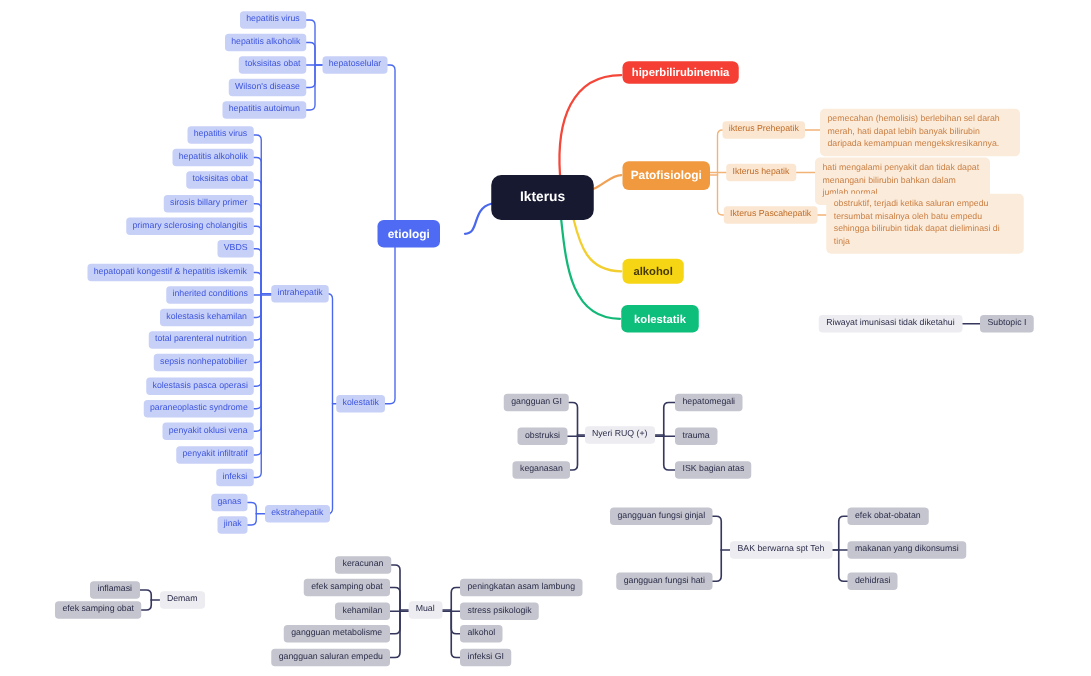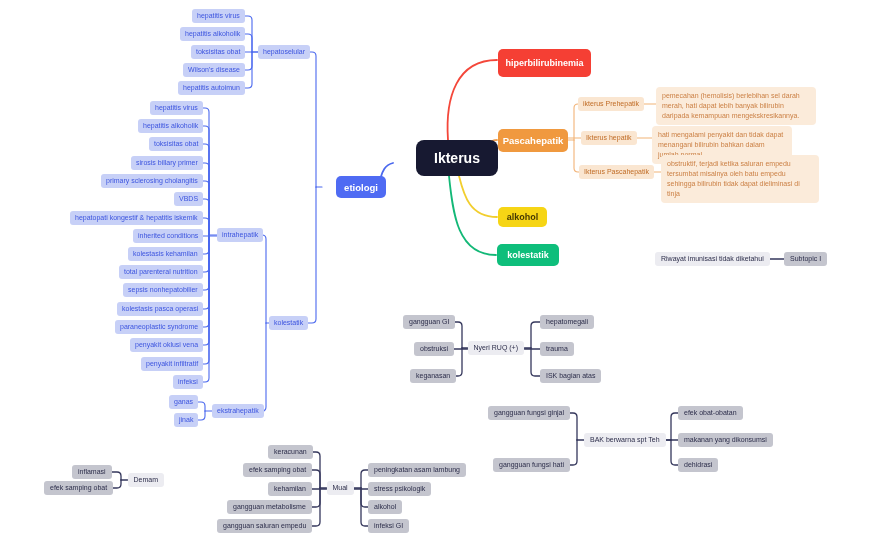--- a/index.html
+++ b/index.html
@@ -1,21 +1,21 @@
 <!DOCTYPE html>
 <html><head>
 <meta charset="utf-8">
 <style>
   html,body{margin:0;padding:0;background:#ffffff;}
   body{width:873px;height:541px;overflow:hidden;font-family:"Liberation Sans",sans-serif;}
   .canvas{position:relative;width:873px;height:541px;background:#ffffff;}
   #edges{position:absolute;left:0;top:0;}
   .node{position:absolute;box-sizing:border-box;white-space:nowrap;border-radius:4px;
         display:flex;align-items:center;justify-content:center;cursor:default;}
-  .root{background:#171931;color:#ffffff;font-size:14px;font-weight:bold;border-radius:8px;margin-left:23px;}
+  .root{background:#171931;color:#ffffff;font-size:11px;font-weight:bold;border-radius:8px;}
   .red{background:#F53F34;color:#ffffff;font-size:9px;font-weight:bold;border-radius:5px;}
   .orange{background:#F0993F;color:#ffffff;font-size:9.5px;font-weight:bold;border-radius:5px;}
   .yellow{background:#F6D515;color:#463a02;font-size:9px;font-weight:bold;border-radius:5px;}
   .green{background:#0EBE7B;color:#ffffff;font-size:9px;font-weight:bold;border-radius:5px;}
   .blue{background:#4F6BF3;color:#ffffff;font-size:9.5px;font-weight:bold;border-radius:5px;}
   .lav{background:#C7D0F7;color:#3D55DF;font-size:7px;line-height:8px;padding:3px 5px;border-radius:3px;}
   .peach{background:#FAE6D1;color:#C06C26;font-size:7px;line-height:8px;padding:3px 5px;border-radius:3px;}
   .desc{background:#FBEBDA;color:#CB8045;font-size:7px;line-height:10px;padding:4px 6px;border-radius:4px;
         white-space:normal;display:block;}
   .glight{background:#ECECF1;color:#2C2D4A;font-size:7px;line-height:8px;padding:3px 6px;border-radius:3px;}
@@ -96,25 +96,25 @@
       <path d="M654,172 L661,172" stroke="#F2B377" stroke-width="1.1" fill="none" stroke-linecap="round"></path>
       <path d="M770,259 L784,259" stroke="#35375C" stroke-width="1.3" fill="none" stroke-linecap="round"></path>
       <path d="M448,140 C445,97 457,60 497,60" stroke="#F4473A" stroke-width="1.8" fill="none" stroke-linecap="round"></path>
       <path d="M475,151 C483,148 489,140 497,140" stroke="#F0A155" stroke-width="1.8" fill="none" stroke-linecap="round"></path>
       <path d="M459,176 C464,196 470,217 497,217" stroke="#F2CE2E" stroke-width="1.8" fill="none" stroke-linecap="round"></path>
       <path d="M449,176 C453,215 458,255 496,255" stroke="#13B877" stroke-width="1.8" fill="none" stroke-linecap="round"></path>
       <path d="M393,163 C377,167 384,187 372,187" stroke="#4A68EE" stroke-width="1.8" fill="none" stroke-linecap="round"></path>
     </svg>
   <div id="nodes">
       <div class="node root" style="width: 82px; height: 36px; left: 393px; top: 140px;">Ikterus</div>
-      <div class="node red" style="width: 93px; height: 28px; left: 498px; top: 49px;">hiperbilirubinemia</div>
-      <div class="node orange" style="width: 70px; height: 23px; left: 498px; top: 128.5px;">Pascahepatik</div>
+      <div class="node red" style="width: 93px; height: 18px; left: 498px; top: 49px;">hiperbilirubinemia</div>
+      <div class="node orange" style="width: 70px; height: 23px; left: 498px; top: 128.5px;">Patofisiologi</div>
       <div class="node yellow" style="width: 49px; height: 20px; left: 498px; top: 207px;">alkohol</div>
       <div class="node green" style="width: 62px; height: 22px; left: 497px; top: 244px;">kolestatik</div>
-      <div class="node blue" style="width: 50px; height: 22px; left: 336px; top: 176px;">etiologi</div>
+      <div class="node blue" style="width: 50px; height: 22px; left: 302px; top: 176px;">etiologi</div>
       <div class="node lav" style="left: 258px; top: 45px;">hepatoselular</div>
       <div class="node lav" style="left: 217px; top: 228px;">intrahepatik</div>
       <div class="node lav" style="left: 269px; top: 316px;">kolestatik</div>
       <div class="node lav" style="left: 212px; top: 404px;">ekstrahepatik</div>
       <div class="node lav" style="left: 192px; top: 9px;">hepatitis virus</div>
       <div class="node lav" style="left: 180px; top: 27px;">hepatitis alkoholik</div>
       <div class="node lav" style="left: 191px; top: 45px;">toksisitas obat</div>
       <div class="node lav" style="left: 183px; top: 63px;">Wilson's disease</div>
       <div class="node lav" style="left: 178px; top: 81px;">hepatitis autoimun</div>
       <div class="node lav" style="left: 150px; top: 101px;">hepatitis virus</div>

